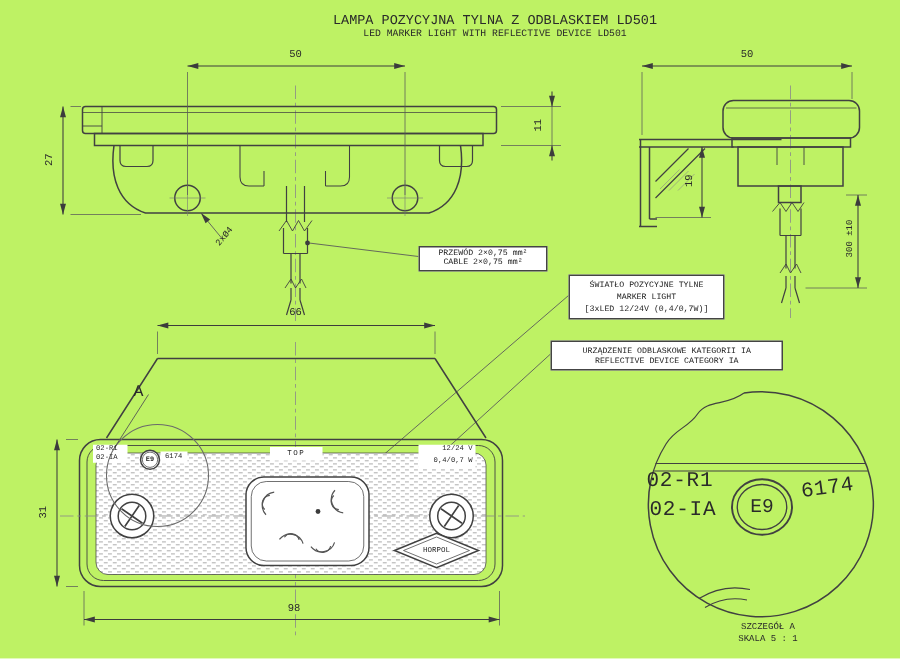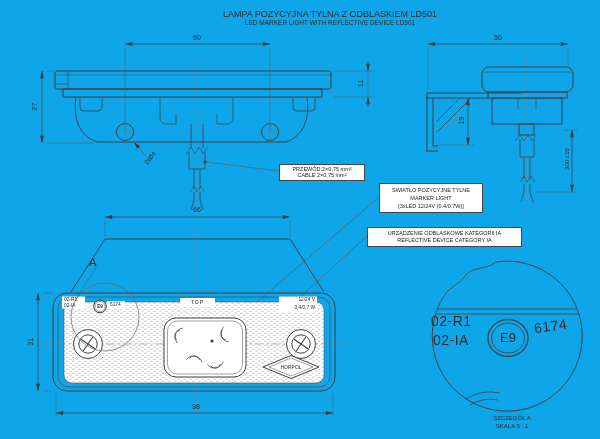--- a/index.html
+++ b/index.html
@@ -1,17 +1,17 @@
 <!DOCTYPE html>
 <html><head>
 <meta charset="utf-8">
 <style>
   html,body{margin:0;padding:0;background:#fff}
-  .stage{position:relative;width:600px;height:439px;background:#0ea5e9;
-         font-family:Liberation Sans, sans-serif;overflow:hidden}
+  .stage{position:relative;width:600px;height:439px;background:#bef264;
+         font-family:Liberation Mono, monospace;overflow:hidden}
   svg.art{position:absolute;left:0;top:0}
   .t{position:absolute;color:#2a2a2a;white-space:nowrap;line-height:1}
   .c{text-align:center}
   .r{text-align:right}
   .rot{transform:rotate(-90deg)}
   .rot50{transform:rotate(-50deg)}
   .rot8{transform:rotate(-8deg)}
   .f46{font-size:4.6px}.f48{font-size:4.8px}.f5{font-size:5px}
   .f6{font-size:6px}.f65{font-size:6.5px}.f7{font-size:7px}.f9{font-size:9px}
   .f11{font-size:11px}.f13{font-size:13px}.f14{font-size:14px;letter-spacing:.5px}

